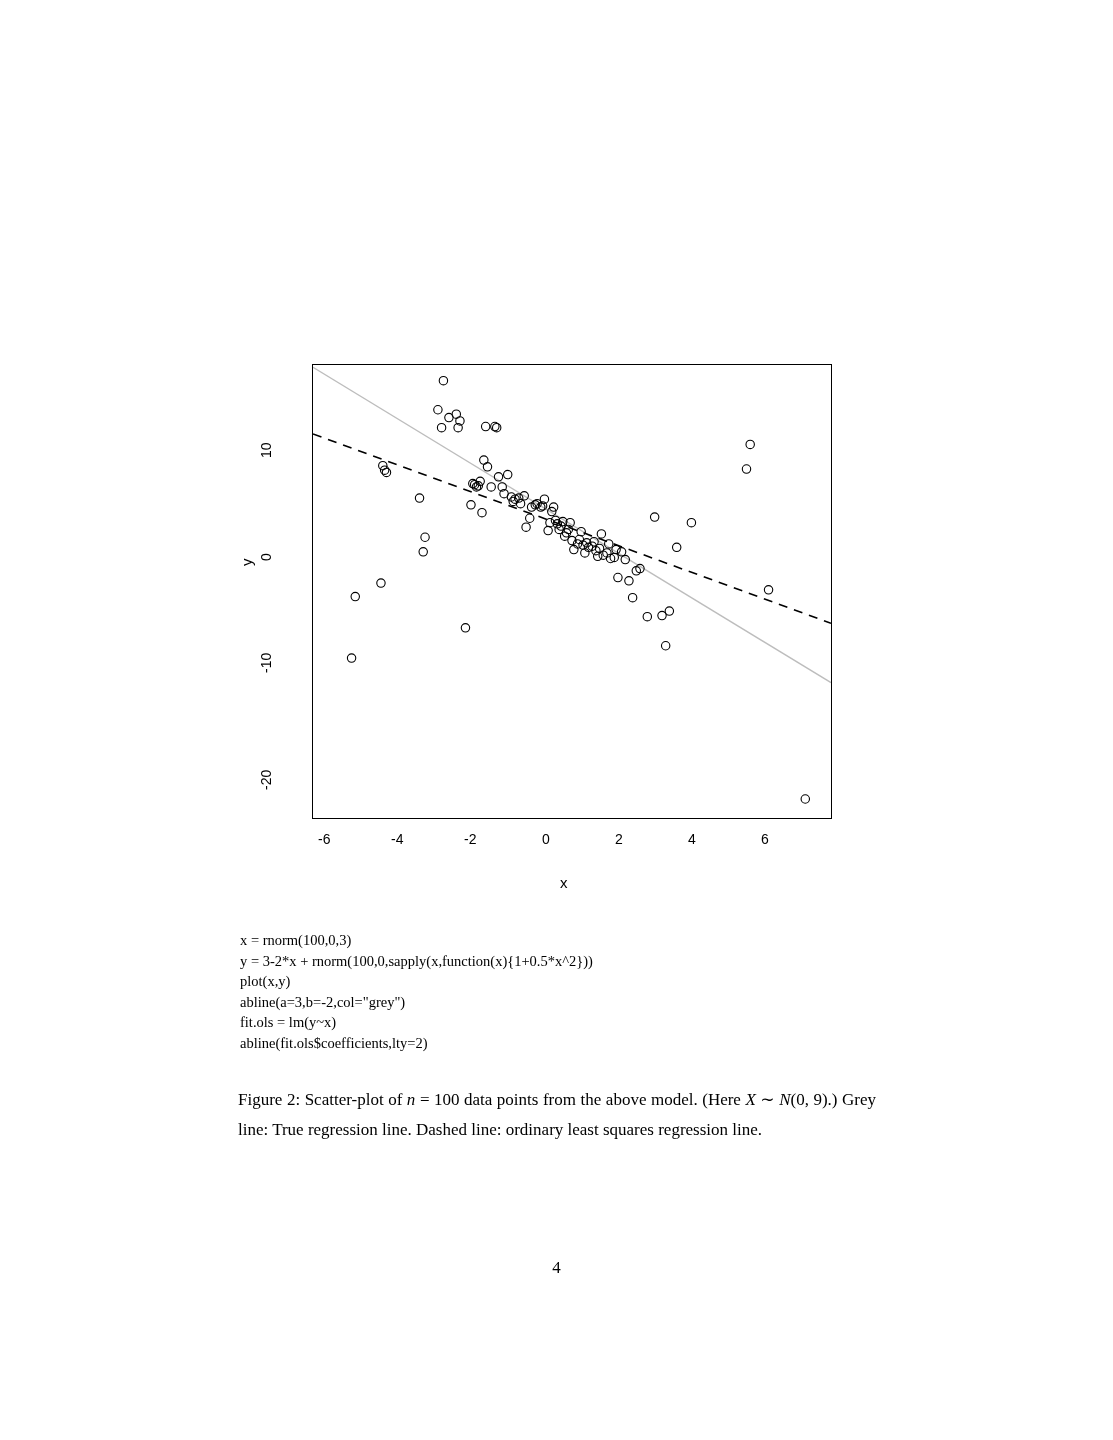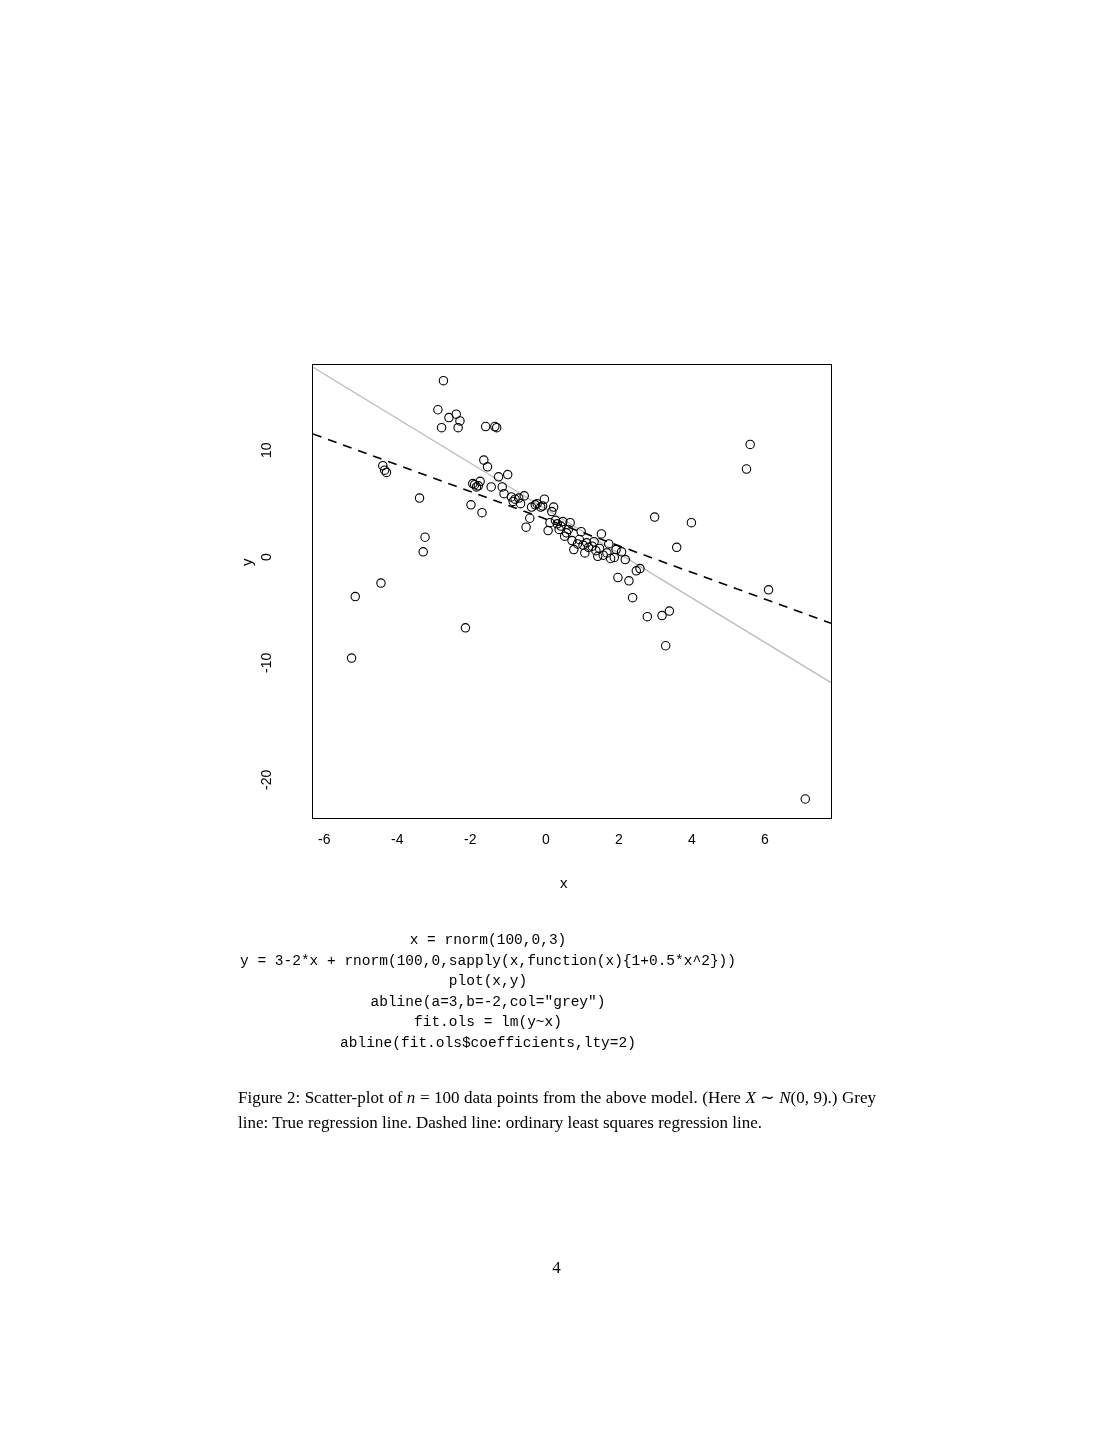--- a/index.html
+++ b/index.html
@@ -71,35 +71,34 @@
     font-size: 14px;
     font-family: "Liberation Sans", sans-serif;
     white-space: nowrap;
   }
 
   
   .code {
     position: absolute;
     left: 240px;
     top: 930px;
-    font-family: Liberation Mono, monospace;
+    font-family: Liberation Serif, serif;
     font-size: 14.5px;
     line-height: 20.5px;
     white-space: pre;
-    text-align: center;
   }
 
   
   .caption {
     position: absolute;
     left: 238px;
     top: 1085px;
     width: 638px;
     font-size: 17px;
-    line-height: 25px;
+    line-height: 30px;
     text-align: justify;
   }
   .caption .mathvar { font-style: italic; font-family: "Liberation Serif", serif; }
   .cal { font-family: "Liberation Serif", serif; font-style: italic; }
 
   
   .pagenum {
     position: absolute;
     left: 0;
     right: 0;

